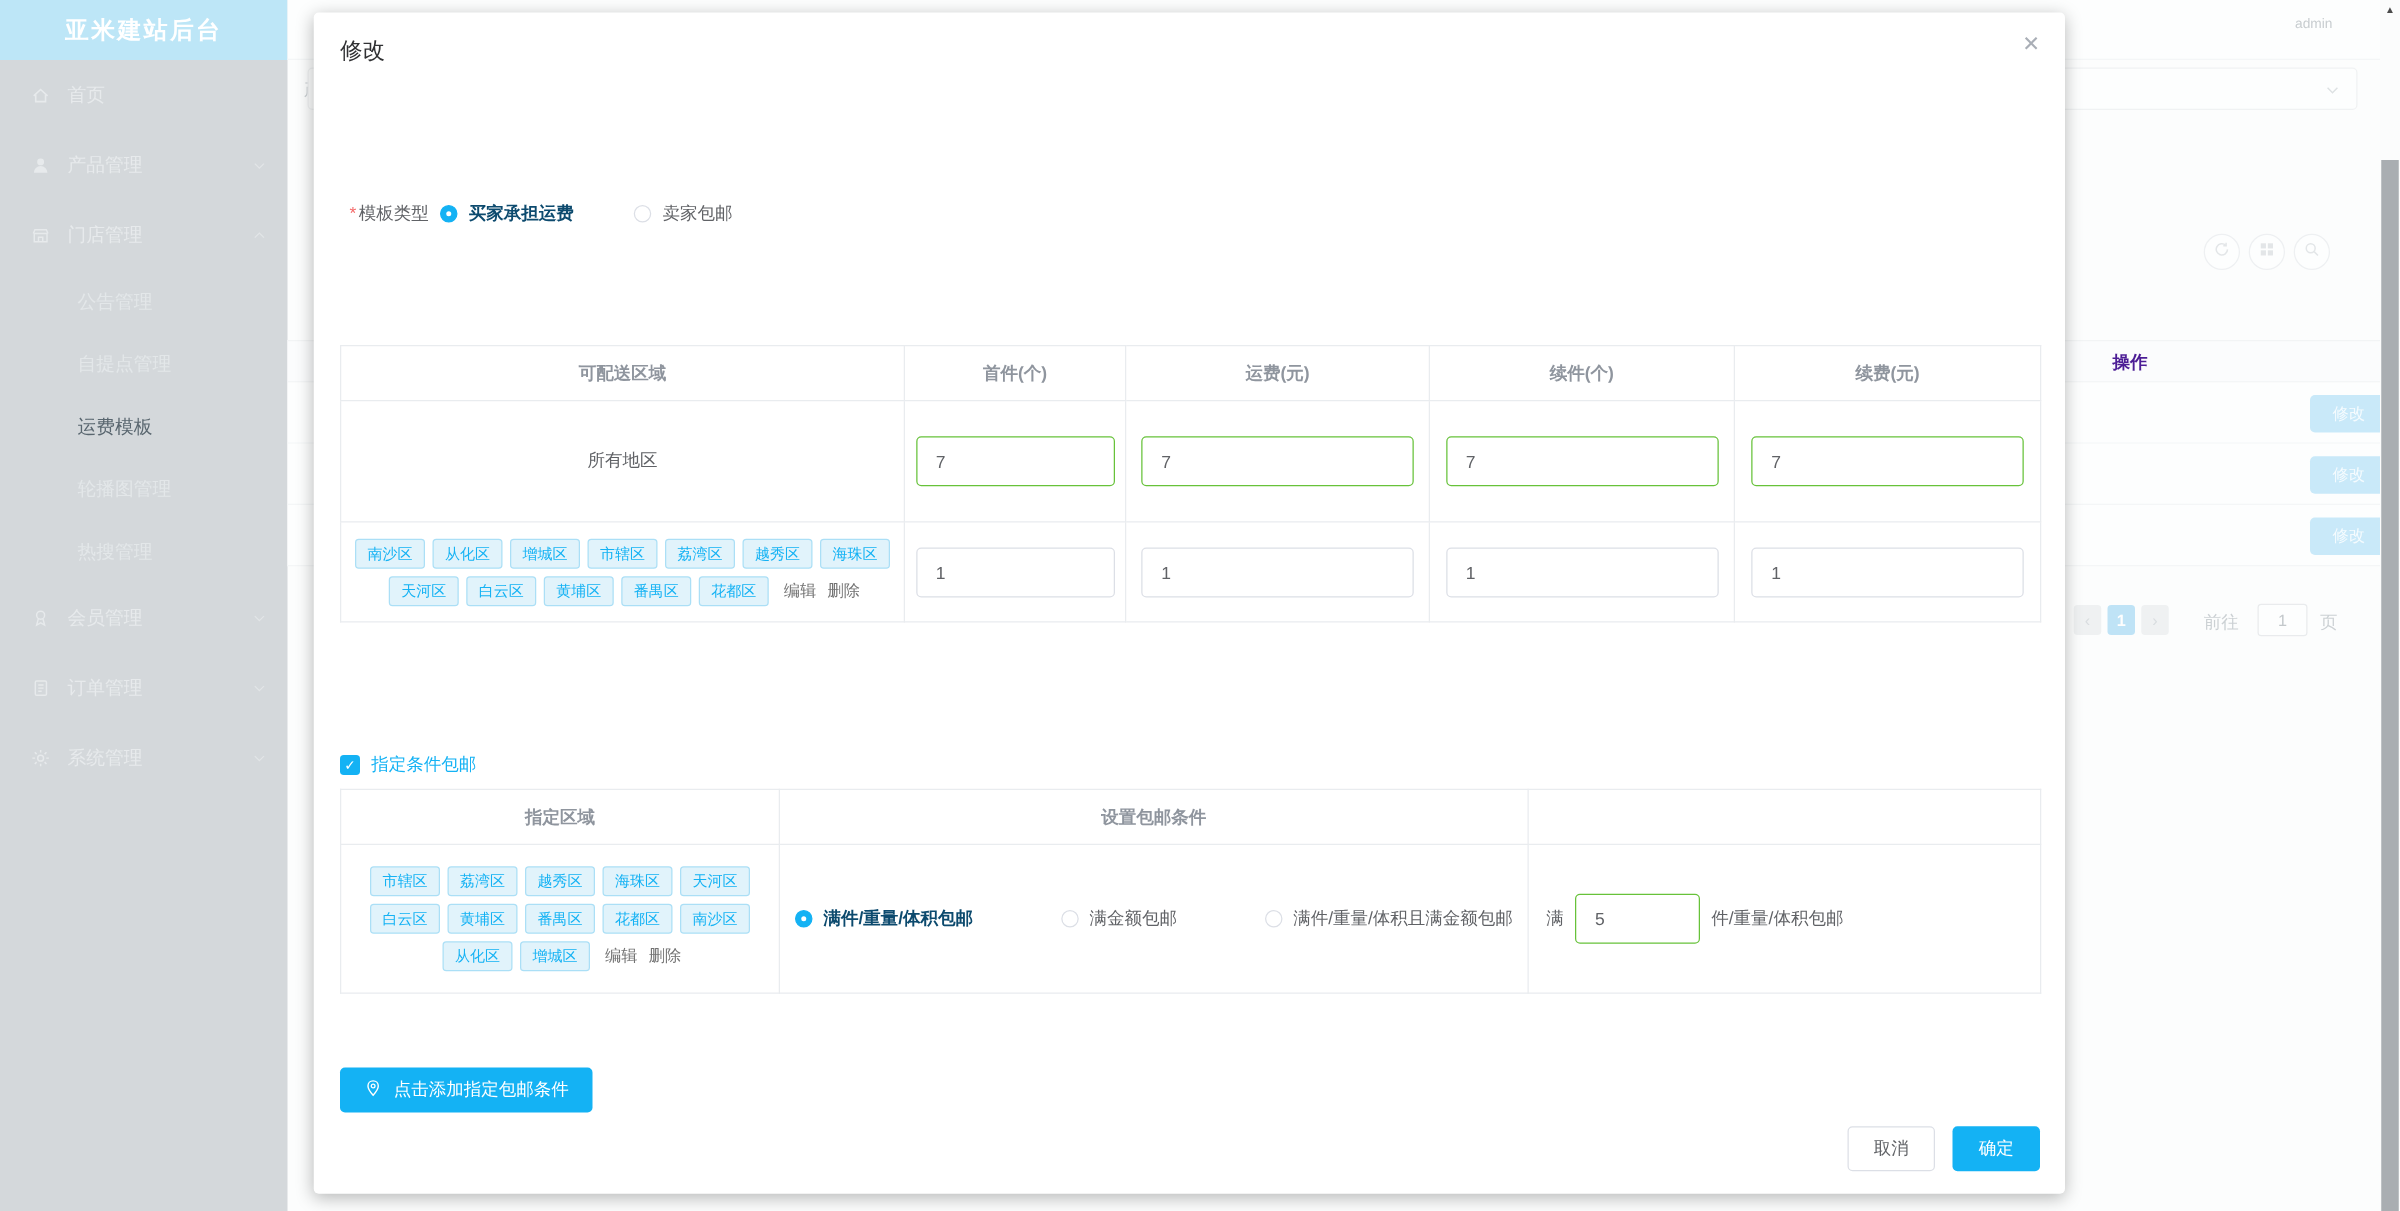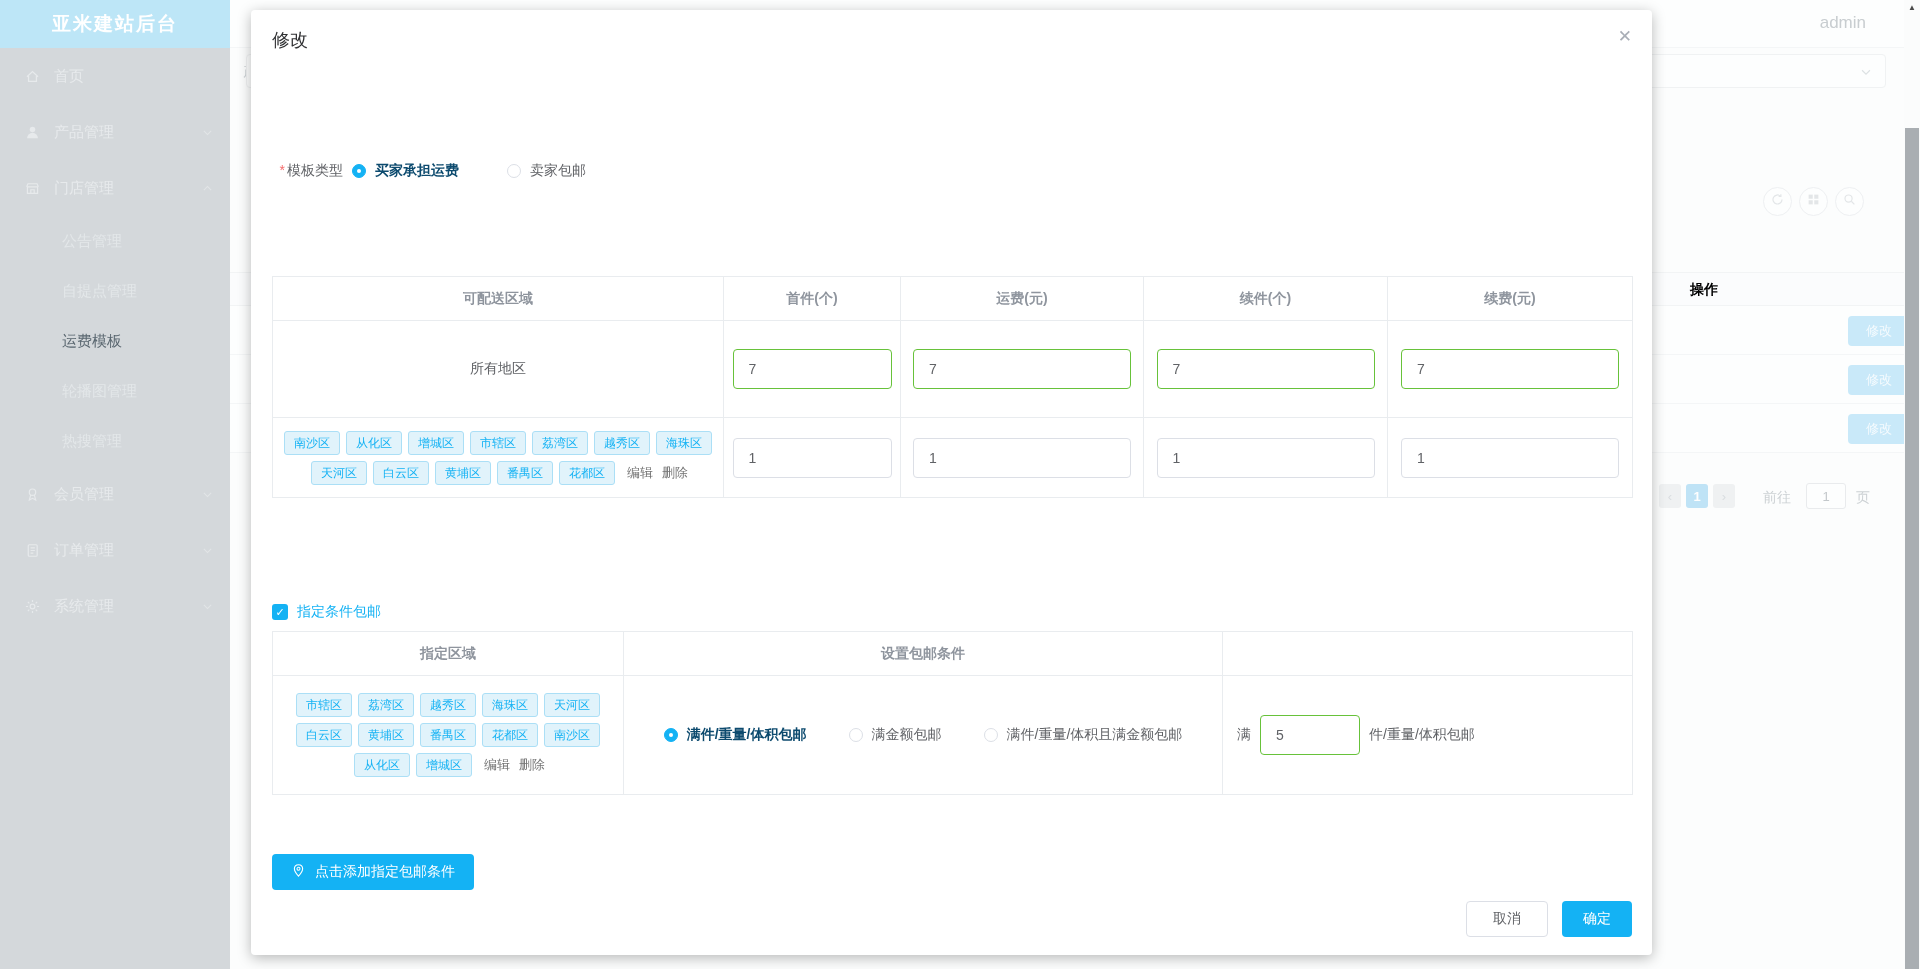--- a/index.html
+++ b/index.html
@@ -11,33 +11,33 @@
   .logo{height:48px;background:#bde6f7;color:#ffffff;font-size:19px;font-weight:bold;
         display:flex;align-items:center;justify-content:center;letter-spacing:2px;}
   .nav-item{height:56px;display:flex;align-items:center;padding:0 16px 0 24px;color:#e7eaec;font-size:15px;cursor:pointer;}
   .nav-item .nicon{width:17px;height:17px;margin-right:13px;flex:none;}
   .nav-item .chev{margin-left:auto;width:13px;height:13px;color:#e2e5e7;}
   .sub-item{height:50px;display:flex;align-items:center;padding-left:62px;color:#e3e7e9;font-size:15px;cursor:pointer;}
   .sub-item.active{color:#59666f;}
 
   
   .topbar{position:absolute;left:230px;top:0;width:1674px;height:48px;background:#fdfefe;border-bottom:1px solid #f4f6f7;z-index:1;}
-  .admin{position:absolute;right:38px;top:13px;color:#c8cdd0;font-size:17px;cursor:pointer;}
+  .admin{position:absolute;right:38px;top:13px;color:#c8cdd0;font-size:11px;cursor:pointer;}
   .filter-select{position:absolute;left:246px;top:54px;width:1640px;height:34px;background:#fdfefe;
                  border:1px solid #f0f2f3;border-radius:4px;z-index:1;}
   .filter-select .chev{position:absolute;right:12px;top:10px;width:14px;height:14px;color:#dde1e3;}
   .clipped-tab{position:absolute;left:243px;top:63px;color:#ccd1d4;font-size:14px;z-index:1;}
 
   .circle-btn{position:absolute;width:29px;height:29px;border:1px solid #eef0f2;border-radius:50%;
               background:#fdfefe;color:#e3e6e8;display:flex;align-items:center;justify-content:center;z-index:1;cursor:pointer;}
   .circle-btn svg{width:15px;height:15px;}
 
   .bg-table-head{position:absolute;left:230px;top:272px;width:1674px;height:34px;background:#fbfcfd;
                  border-top:1px solid #f2f4f5;border-bottom:1px solid #f2f4f5;z-index:1;}
-  .bg-ops{position:absolute;left:1460px;top:8px;color:#000000;font-size:14px;font-weight:bold;}
+  .bg-ops{position:absolute;left:1460px;top:8px;color:#4c1d95;font-size:14px;font-weight:bold;}
   .bg-row{position:absolute;left:230px;width:1674px;height:49px;border-bottom:1px solid #f4f6f7;z-index:1;background:#fdfefe;}
   .bg-edit{position:absolute;left:1618px;top:10px;width:62px;height:30px;background:#c9e9f9;border-radius:4px;
            color:#f5fbfe;font-size:13px;display:flex;align-items:center;justify-content:center;cursor:pointer;}
 
   .pg-btn{position:absolute;top:484px;width:22px;height:24px;border-radius:3px;background:#eff1f2;color:#d9dde0;
           font-size:13px;display:flex;align-items:center;justify-content:center;z-index:1;cursor:pointer;}
   .pg-active{position:absolute;top:484px;width:22px;height:24px;border-radius:3px;background:#bfe3f6;color:#fefefe;
              font-size:13px;font-weight:bold;display:flex;align-items:center;justify-content:center;z-index:1;cursor:pointer;}
   .pg-text{position:absolute;top:489px;color:#ccd1d4;font-size:14px;z-index:1;}
   .pg-input{position:absolute;left:1806px;top:483px;width:40px;height:26px;border:1px solid #e9ebed;border-radius:3px;
@@ -97,28 +97,28 @@
            border:none;border-radius:4px;height:36px;padding:0 19px;font-size:14px;cursor:pointer;}
   .add-btn svg{width:15px;height:15px;}
   .btn-add1{top:513px;}
   .btn-add2{top:844px;}
 
   .cb-row{position:absolute;left:21px;top:593px;display:flex;align-items:center;cursor:pointer;}
   .cbox{width:16px;height:16px;background:#14b2f4;border-radius:3px;color:#fff;font-size:11px;
         display:flex;align-items:center;justify-content:center;margin-right:9px;}
   .cb-label{color:#14b2f4;font-size:14px;}
 
-  .cond-cell{display:flex;align-items:flex-start;justify-content:center;}
+  .cond-cell{display:flex;align-items:flex-start;justify-content:center;gap:28px;}
   .cond-cell .radio{margin-right:42px;}
   .cond-cell .radio:last-child{margin-right:0;}
   .thresh-cell{display:flex;align-items:center;justify-content:flex-start;padding-left:14px;gap:9px;}
   .thresh-txt{font-size:14px;color:#606266;white-space:nowrap;}
 
   .m-footer{position:absolute;right:20px;bottom:18px;display:flex;gap:14px;}
-  .btn-cancel{height:36px;width:82px;border:1px solid #dcdfe6;border-radius:4px;background:#fff;color:#606266;font-size:14px;cursor:pointer;}
+  .btn-cancel{height:36px;width:70px;border:1px solid #dcdfe6;border-radius:4px;background:#fff;color:#606266;font-size:14px;cursor:pointer;}
   .btn-confirm{height:36px;width:70px;border:none;border-radius:4px;background:#14b2f4;color:#fff;font-size:14px;cursor:pointer;}
 </style>
 </head>
 <body>
 
 <div class="sidebar">
   <div class="logo">亚米建站后台</div>
 
   <div class="nav-item">
     <span class="nicon">

